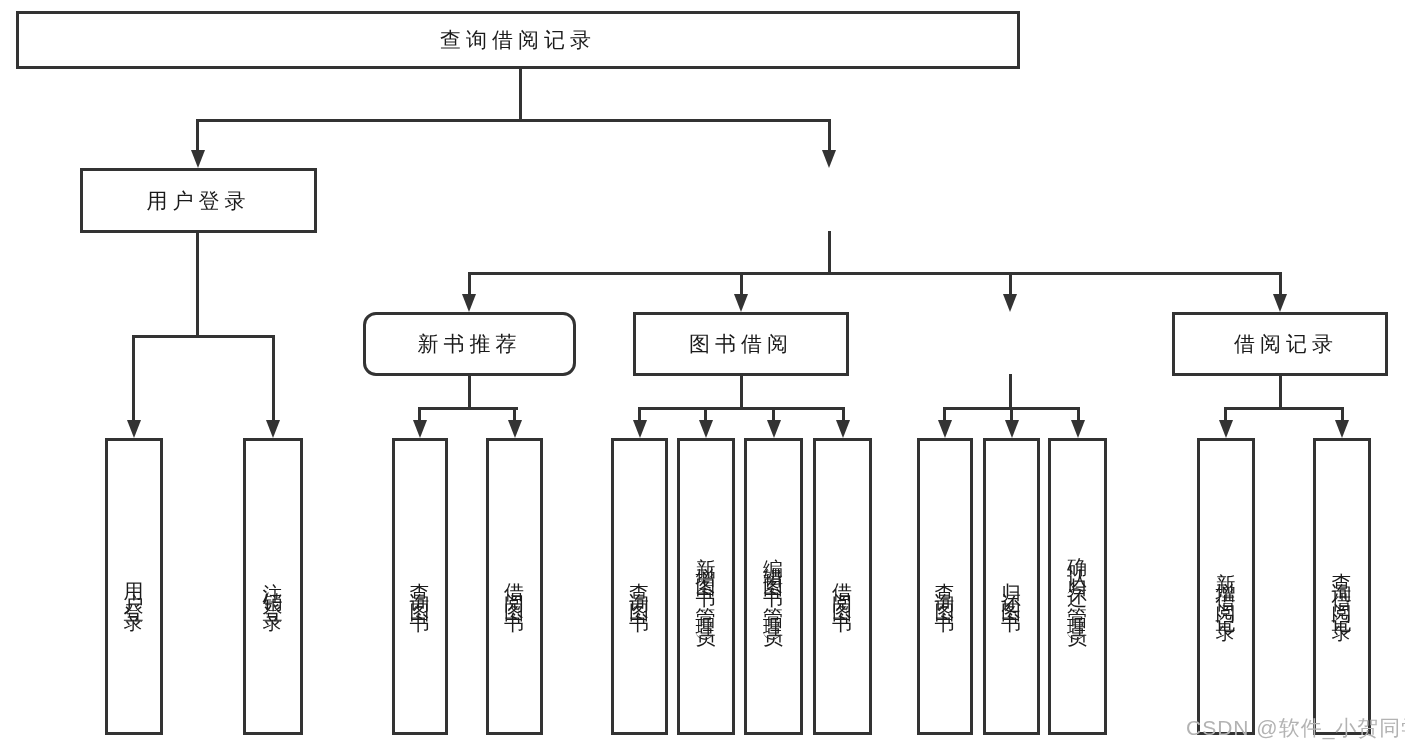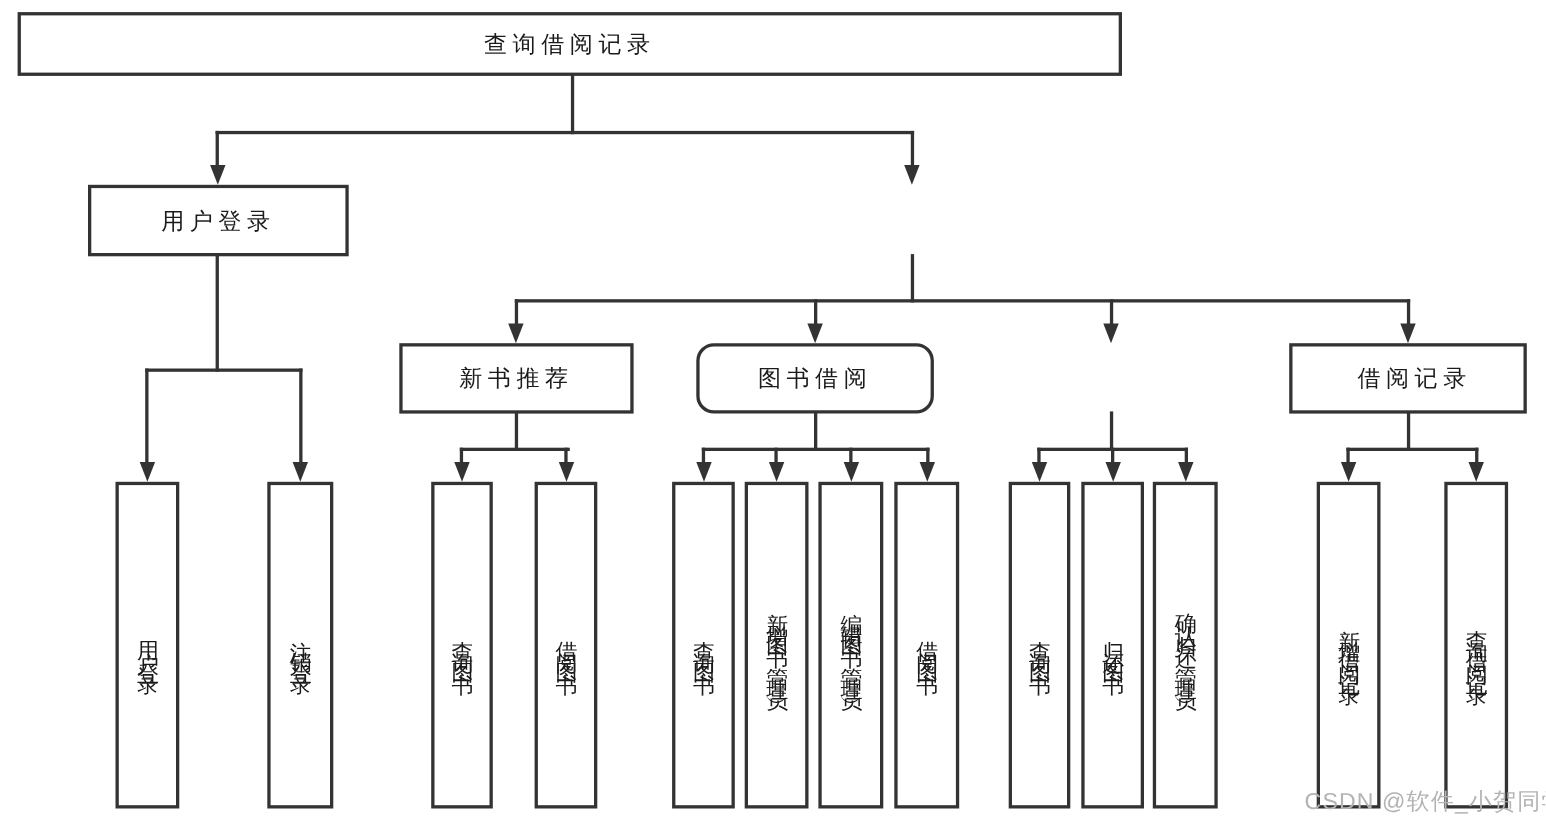--- a/index.html
+++ b/index.html
@@ -34,24 +34,24 @@
 <div class="canvas">
 
   <div class="box hbox" style="left:16px;top:11px;width:1004px;height:58px;">
     <span>查询借阅记录</span>
   </div>
 
   <div class="box hbox" style="left:80px;top:168px;width:237px;height:65px;">
     <span>用户登录</span>
   </div>
 
-  <div class="box hbox" style="left:363px;top:312px;width:213px;height:64px;">
+  <div class="box hbox" style="left:363px;top:312px;width:213px;height:64px;border-radius:13px;">
     <span>新书推荐</span>
   </div>
-  <div class="box hbox" style="left:633px;top:312px;width:216px;height:64px;border-radius:16px;">
+  <div class="box hbox" style="left:633px;top:312px;width:216px;height:64px;">
     <span>图书借阅</span>
   </div>
   <div class="box hbox" style="left:1172px;top:312px;width:216px;height:64px;padding-left:12px;">
     <span>借阅记录</span>
   </div>
 
   <div class="box vbox" style="left:105px;top:438px;width:58px;height:297px;">
     <span>用户登录</span>
   </div>
   <div class="box vbox" style="left:243px;top:438px;width:60px;height:297px;">

